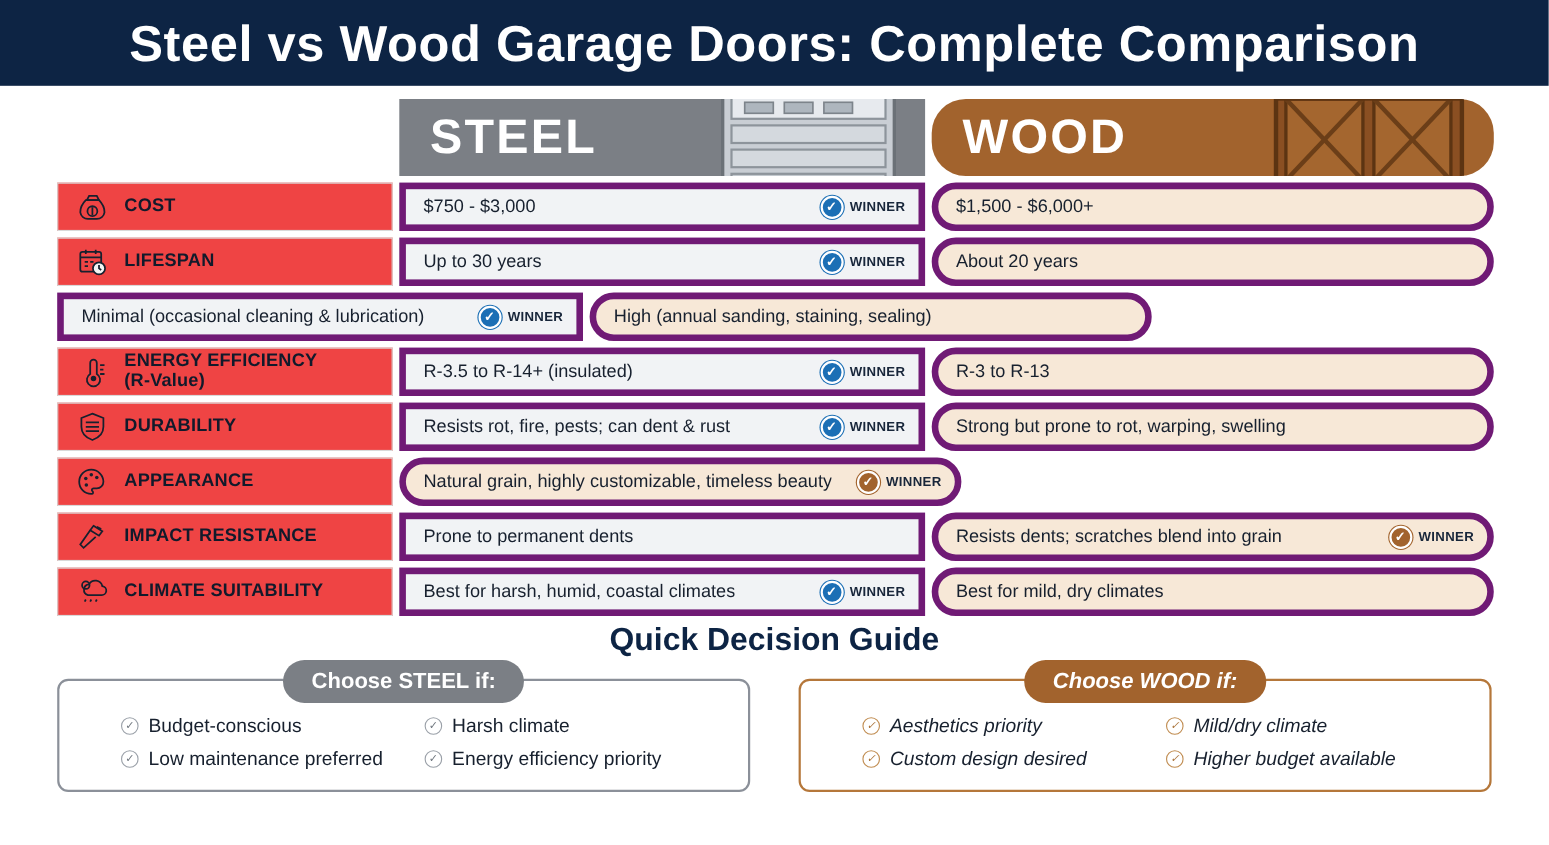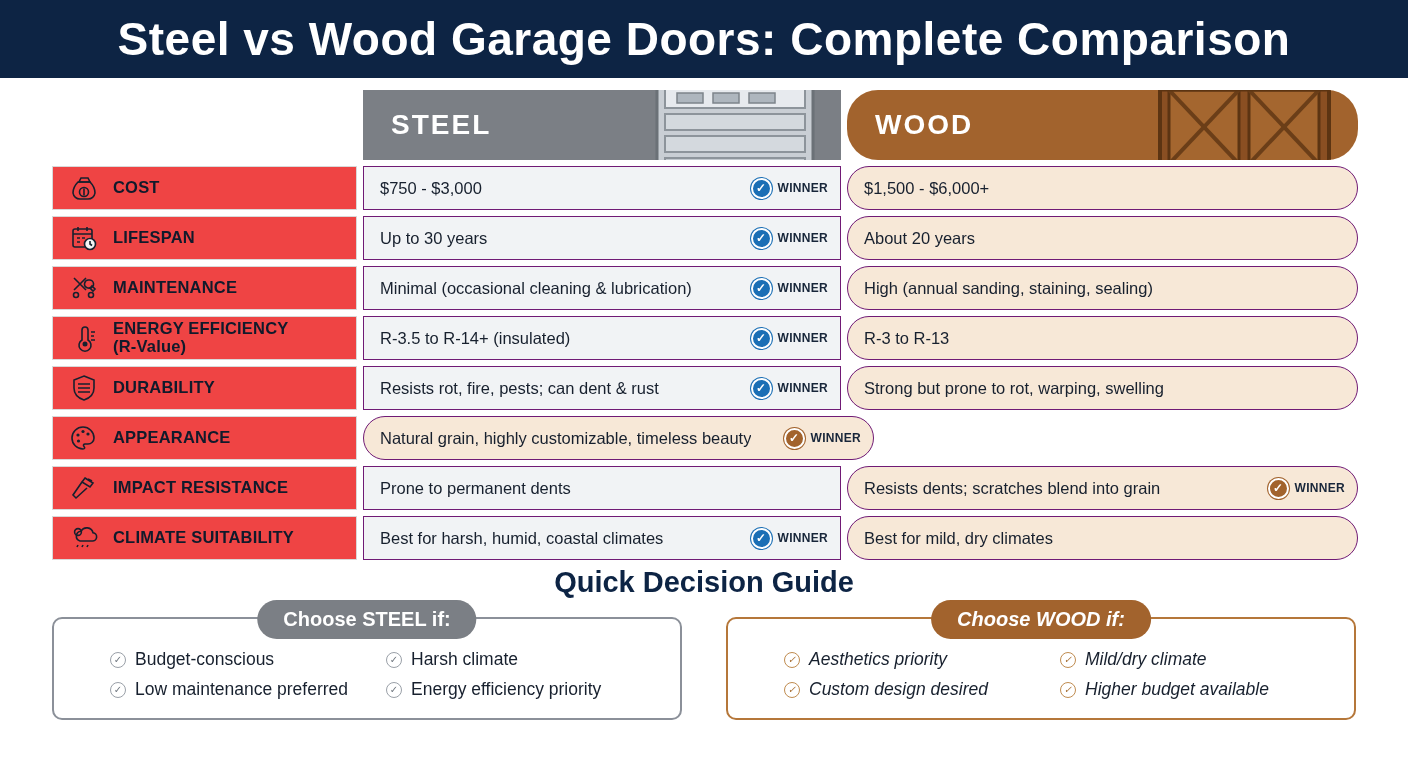--- a/index.html
+++ b/index.html
@@ -45,21 +45,21 @@
   .banner {
     height: 70px;
     display: flex; align-items: center;
     position: relative;
     overflow: hidden;
   }
   .banner-steel { background: #7b7f85; }
   .banner-wood  { background: #a2632d; }
   .banner .bt {
     color: #fff;
-    font-size: 28px;
+    font-size: 44px;
     font-weight: bold;
     letter-spacing: 2px;
     padding-left: 28px;
     z-index: 2;
   }
   .banner .art {
     position: absolute;
     right: 26px; top: -16px;
     z-index: 1;
   }
@@ -81,21 +81,21 @@
   .feature-label {
     color: #111a2b;
     font-weight: bold;
     font-size: 16.5px;
     letter-spacing: 0.2px;
     line-height: 1.08;
   }
   .feature-label .sub { display: block; }
 
   .val-cell {
-    border: 1px solid #701a75;
+    border: 6px solid #701a75;
     padding: 0 12px 0 16px;
     color: #17202e;
     font-size: 16.5px;
     justify-content: space-between;
   }
   .steel-cell { background: #f1f3f5; }
   .wood-cell  { background: #f7e8d7; }
 
   .val-text { white-space: nowrap; overflow: hidden; text-overflow: ellipsis; }
 
@@ -275,33 +275,20 @@
       <div class="cell val-cell wood-cell col-wood">
         <span class="val-text">About 20 years</span>
         <span class="winner winner-wood winner-hidden">
           <span class="winner-dot">✓</span>
           <span class="wlabel">WINNER</span>
         </span>
       </div>
     </div>
 
     <div class="row">
-      <div class="cell feature-cell col-feature">
-        <span class="ficon">
-          <svg width="30" height="30" viewBox="0 0 30 30" fill="none" stroke="#17202e" stroke-width="1.6">
-            <path d="M5 5l12 12M17 5L5 17"></path>
-            <path d="M20 7a4 4 0 1 0 3 6l3 3-2 2-3-3a4 4 0 0 0-1-8z"></path>
-            <circle cx="7" cy="22" r="2.5"></circle>
-            <circle cx="22" cy="22" r="2.5"></circle>
-          </svg>
-        </span>
-        <span class="feature-label">
-          <span>MAINTENANCE</span>
-        </span>
-      </div>
       <div class="cell val-cell steel-cell col-steel">
         <span class="val-text">Minimal (occasional cleaning &amp; lubrication)</span>
         <span class="winner winner-steel">
           <span class="winner-dot">✓</span>
           <span class="wlabel">WINNER</span>
         </span>
       </div>
       <div class="cell val-cell wood-cell col-wood">
         <span class="val-text">High (annual sanding, staining, sealing)</span>
         <span class="winner winner-wood winner-hidden">

